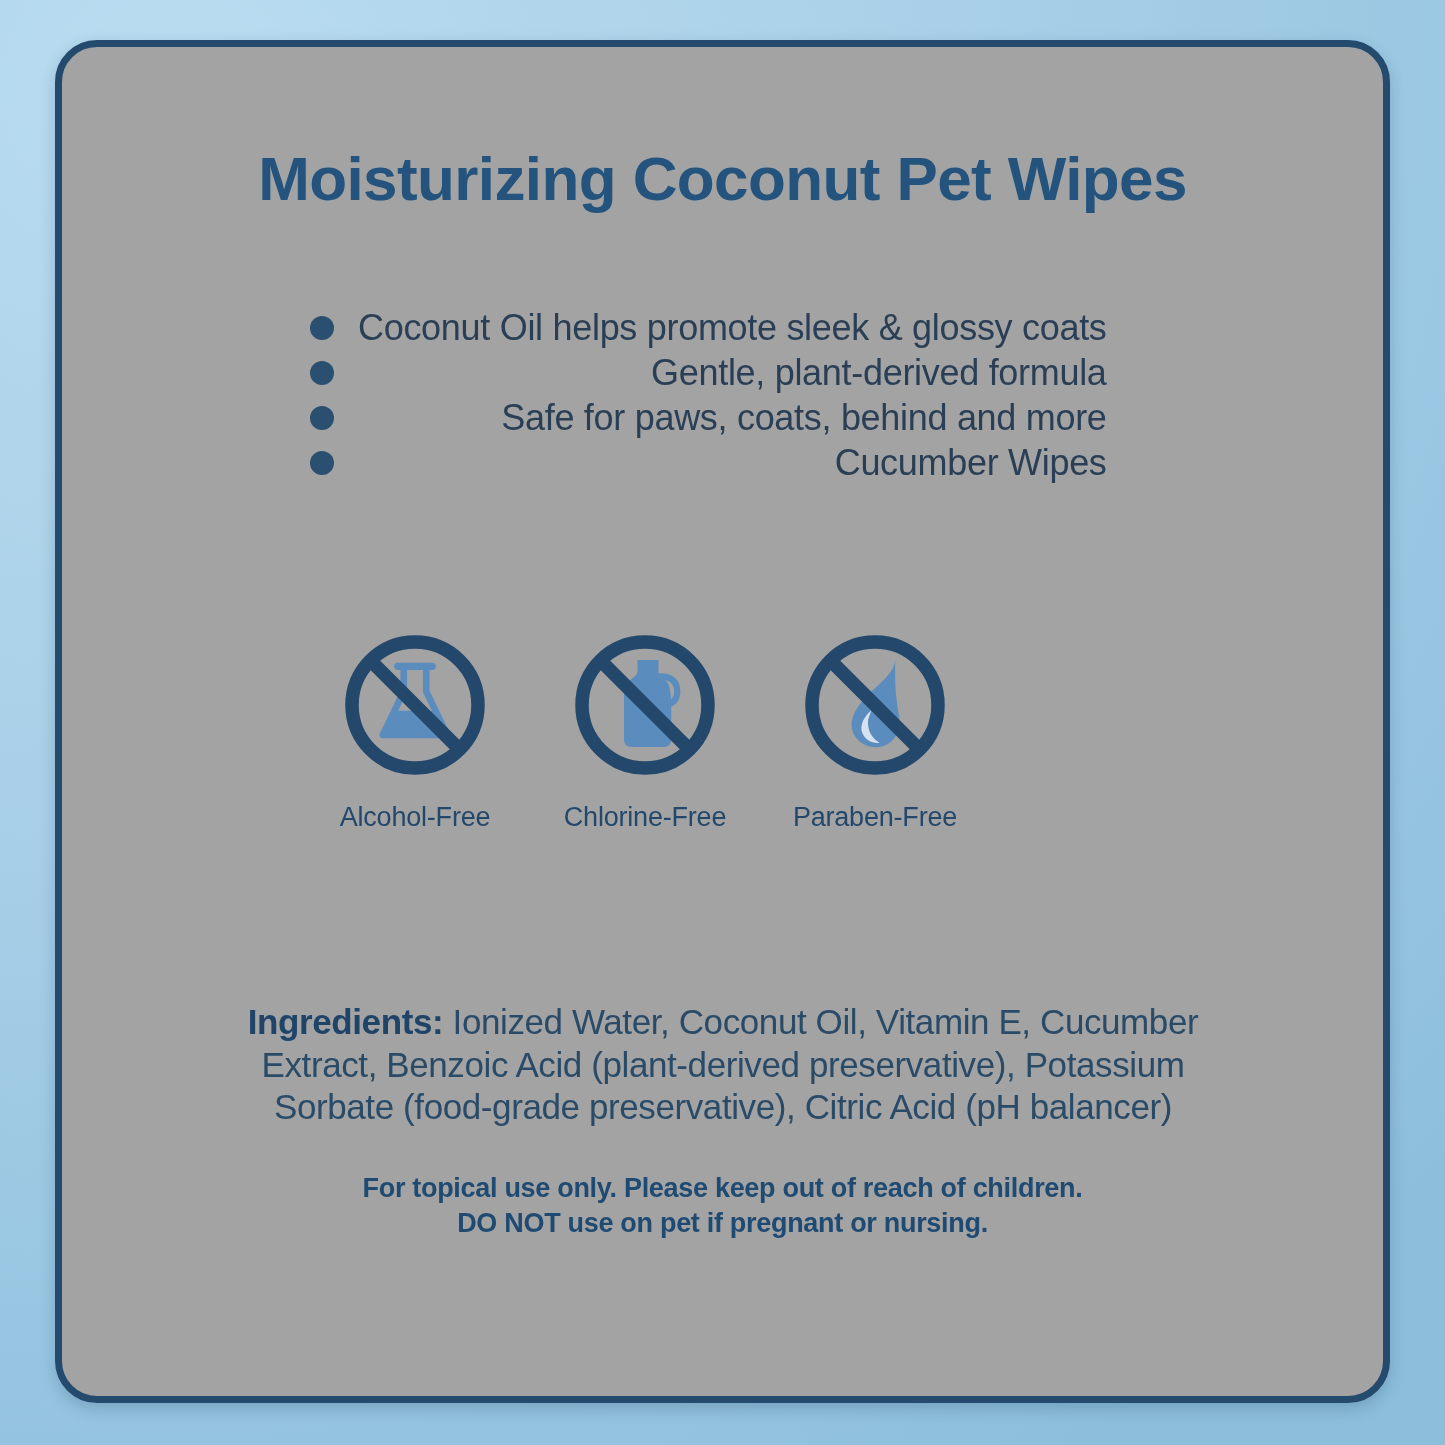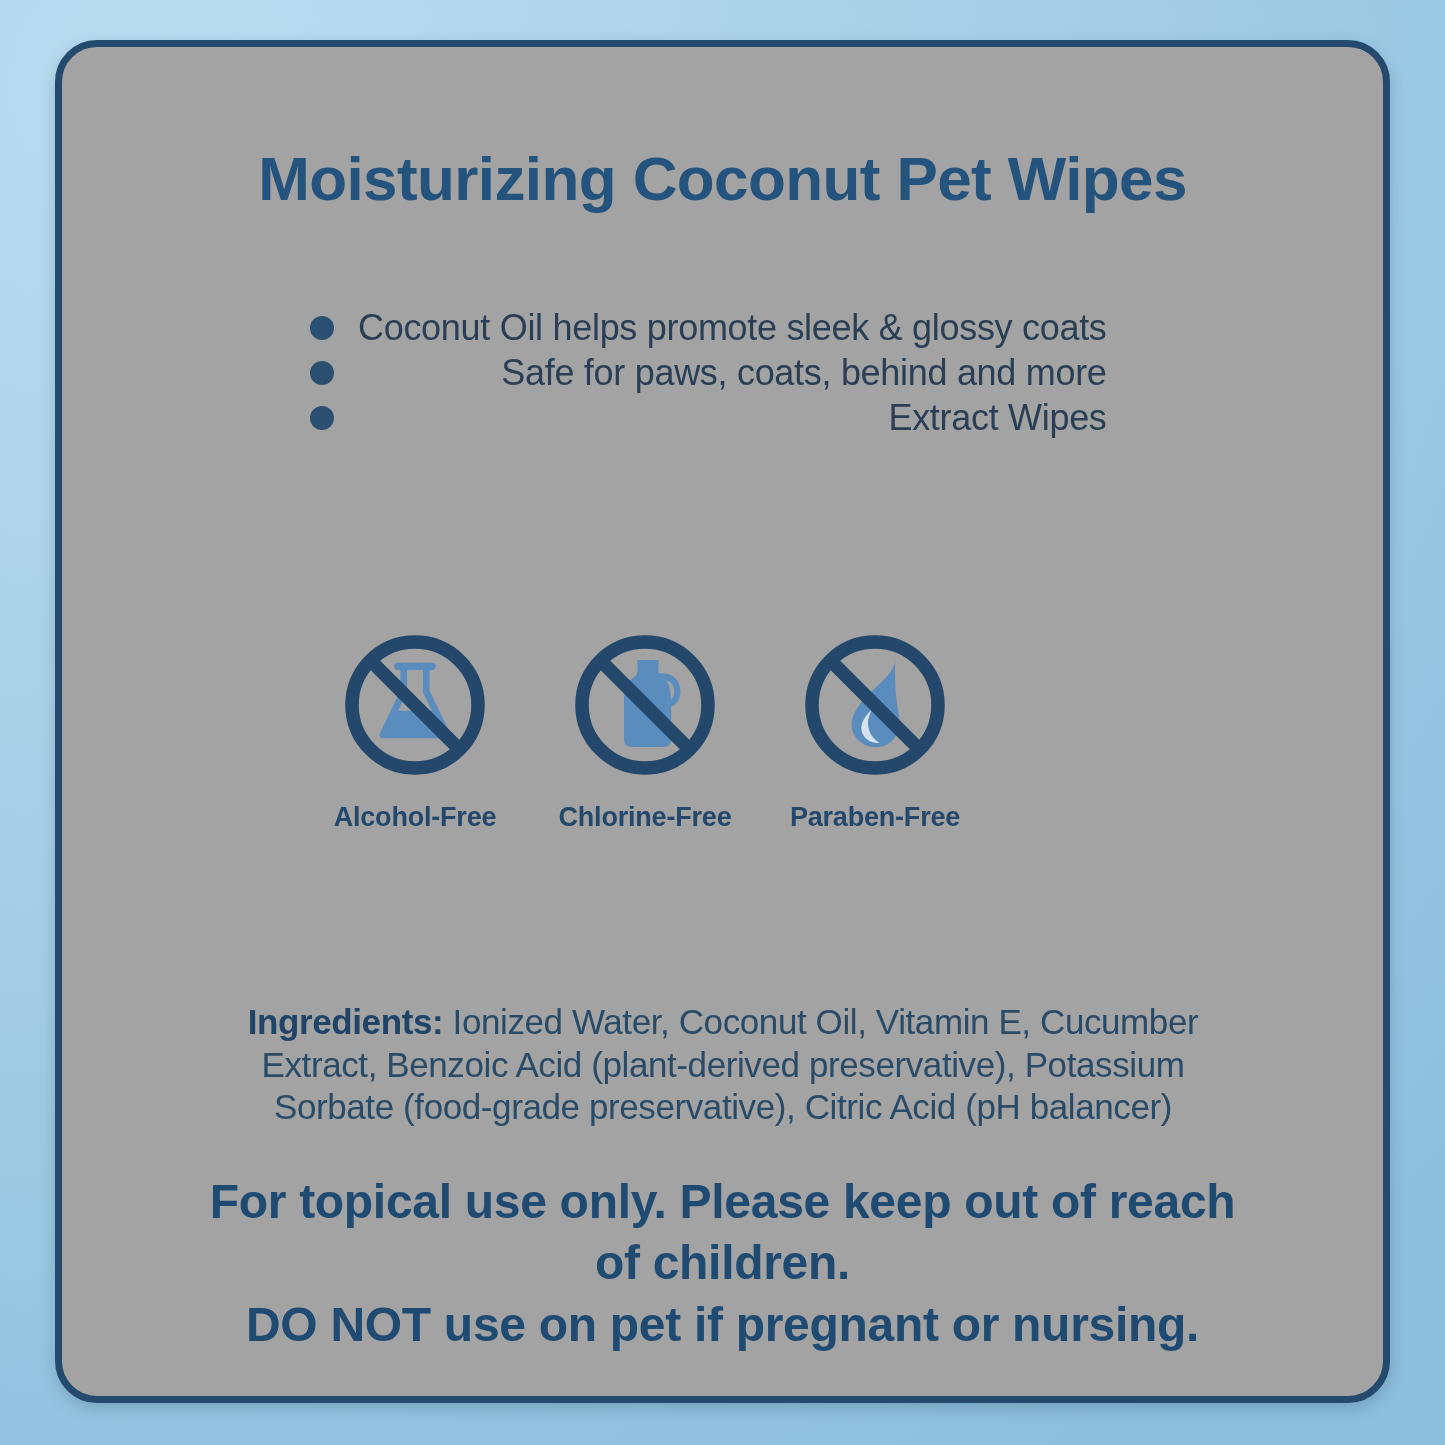--- a/index.html
+++ b/index.html
@@ -105,21 +105,21 @@
 
   .free-from-icon {
     width: 150px;
     height: 150px;
     display: block;
   }
 
   .free-from-label {
     margin-top: 22px;
     font-size: 27px;
-    font-weight: 700;
+    font-weight: 400;
     color: #24486b;
     letter-spacing: -0.2px;
     white-space: nowrap;
     text-align: right;
   }
 
   
   #ingredients-block {
     position: absolute;
     left: 141px;
@@ -137,21 +137,21 @@
     color: #1f4468;
   }
 
   
   #warning-block {
     position: absolute;
     left: 120px;
     right: 120px;
     top: 1124px;
     text-align: center;
-    font-size: 48px;
+    font-size: 27px;
     font-weight: 700;
     line-height: 1.28;
     color: #1f4a72;
     letter-spacing: -0.3px;
   }
 </style>
 </head>
 <body>
 
 <div id="page-backdrop"></div>
@@ -160,25 +160,29 @@
 
   <h1 id="product-title">Moisturizing Coconut Pet Wipes</h1>
 
   <ul id="benefits-list">
     <li class="benefit-item">
       <span class="benefit-bullet"></span>
       <span class="benefit-label">Coconut Oil helps promote sleek &amp; glossy coats</span>
     </li>
     <li class="benefit-item">
       <span class="benefit-bullet"></span>
+      <span class="benefit-label">Gentle, plant-derived formula</span>
+    </li>
+    <li class="benefit-item">
+      <span class="benefit-bullet"></span>
       <span class="benefit-label">Safe for paws, coats, behind and more</span>
     </li>
     <li class="benefit-item">
       <span class="benefit-bullet"></span>
-      <span class="benefit-label">Extract Wipes</span>
+      <span class="benefit-label">Cucumber Wipes</span>
     </li>
   </ul>
 
   <div id="free-from-row">
 
     <div class="free-from-item">
       <svg class="free-from-icon" viewBox="0 0 100 100">
 
         <g fill="none" stroke="#5b8cbe" stroke-width="4.4" stroke-linejoin="round">
           <path d="M42.5 24.5 L42.5 41 L28.5 70 L71.5 70 L57.5 41 L57.5 24.5"></path>

